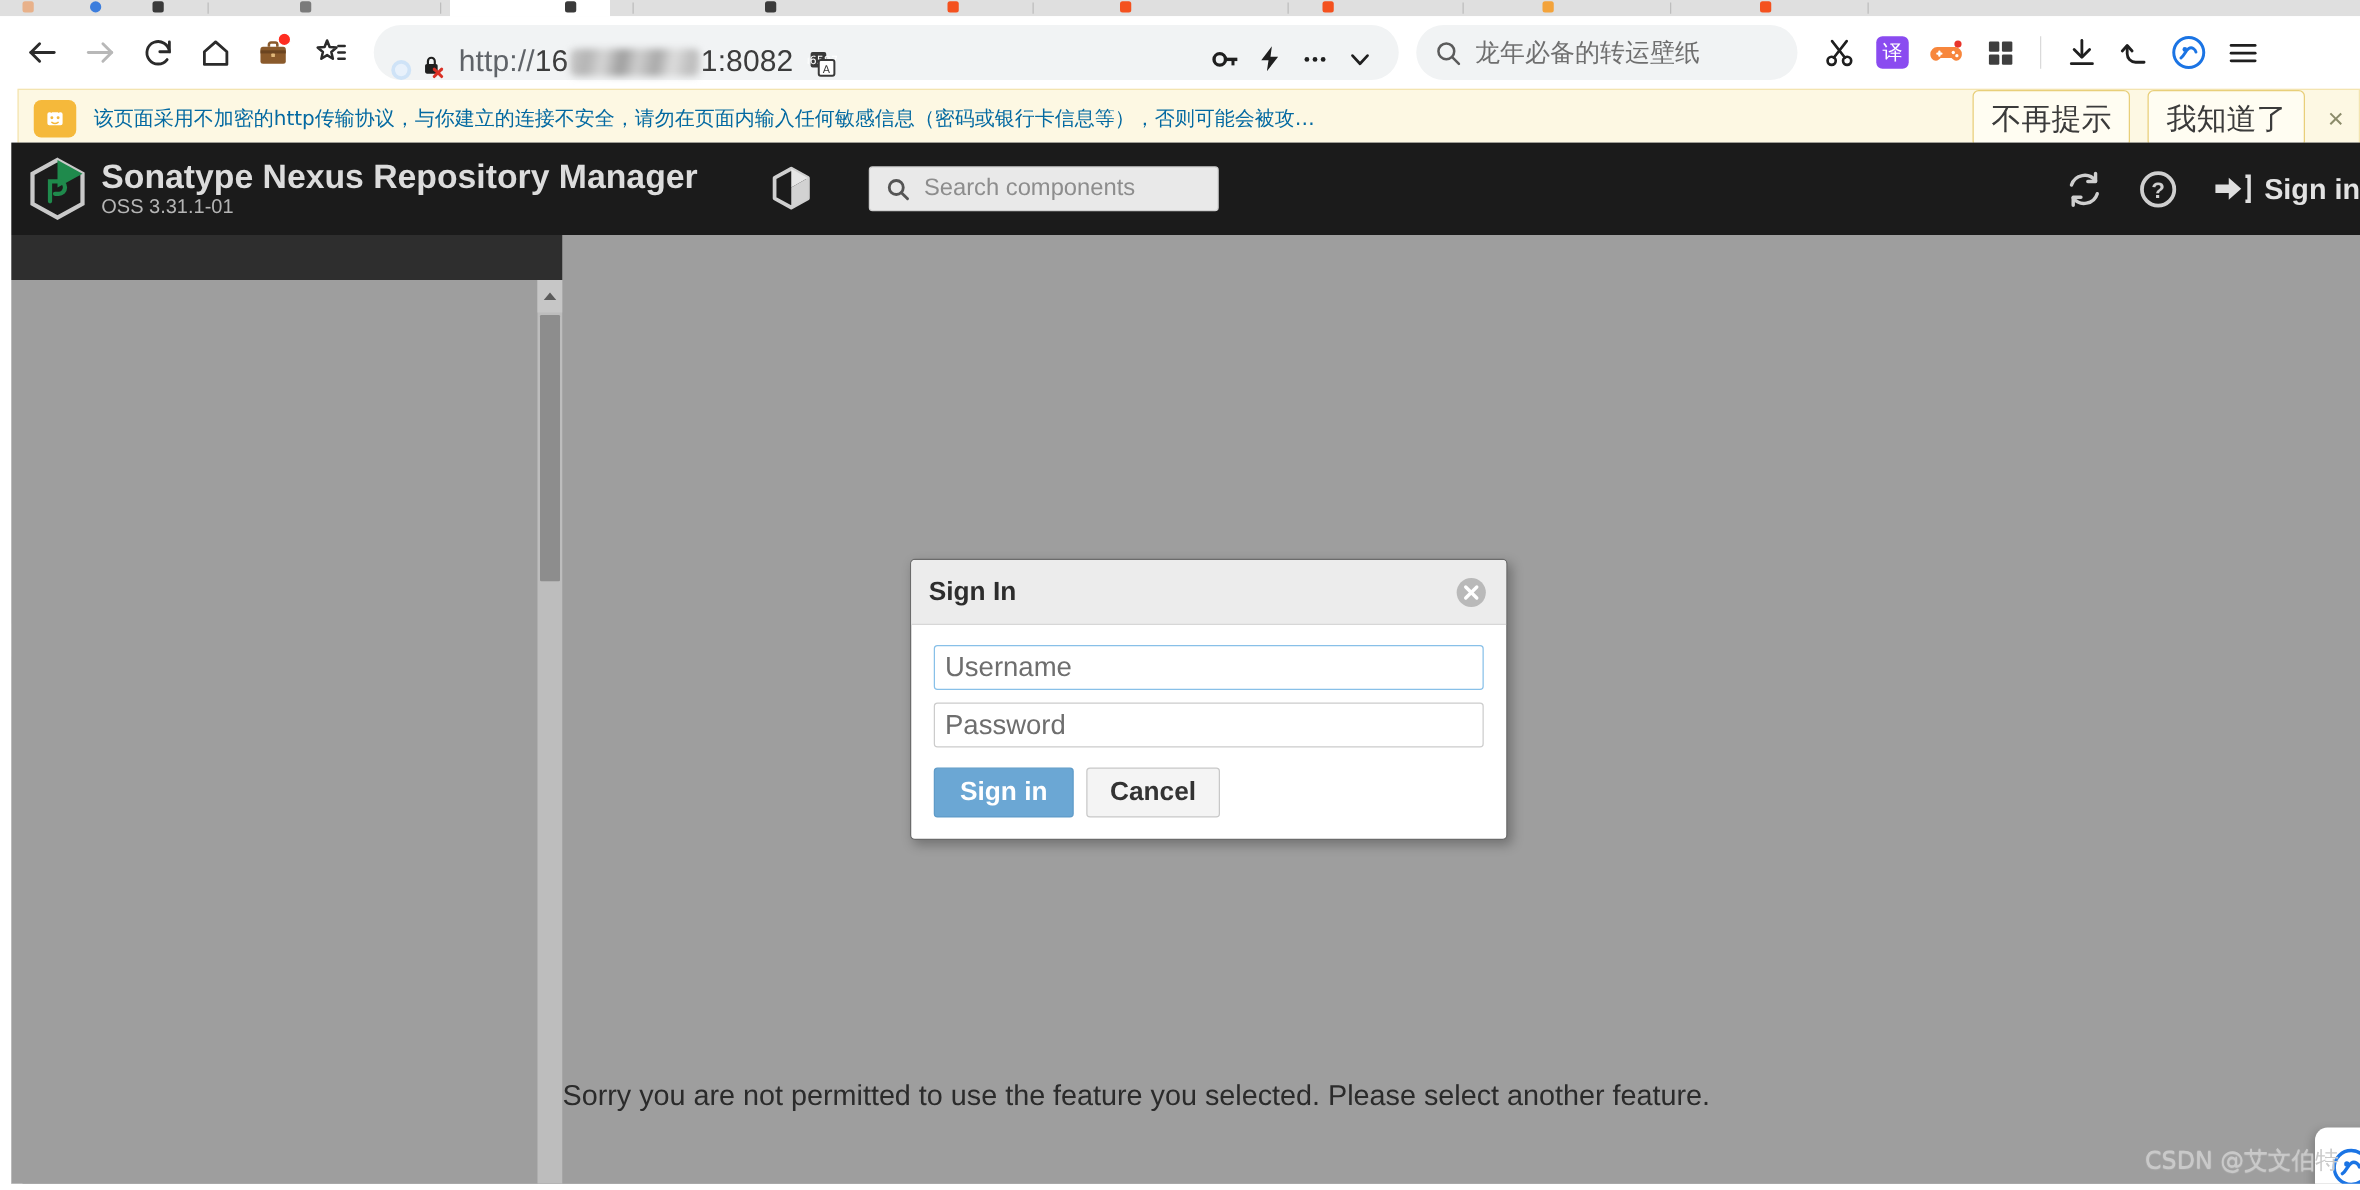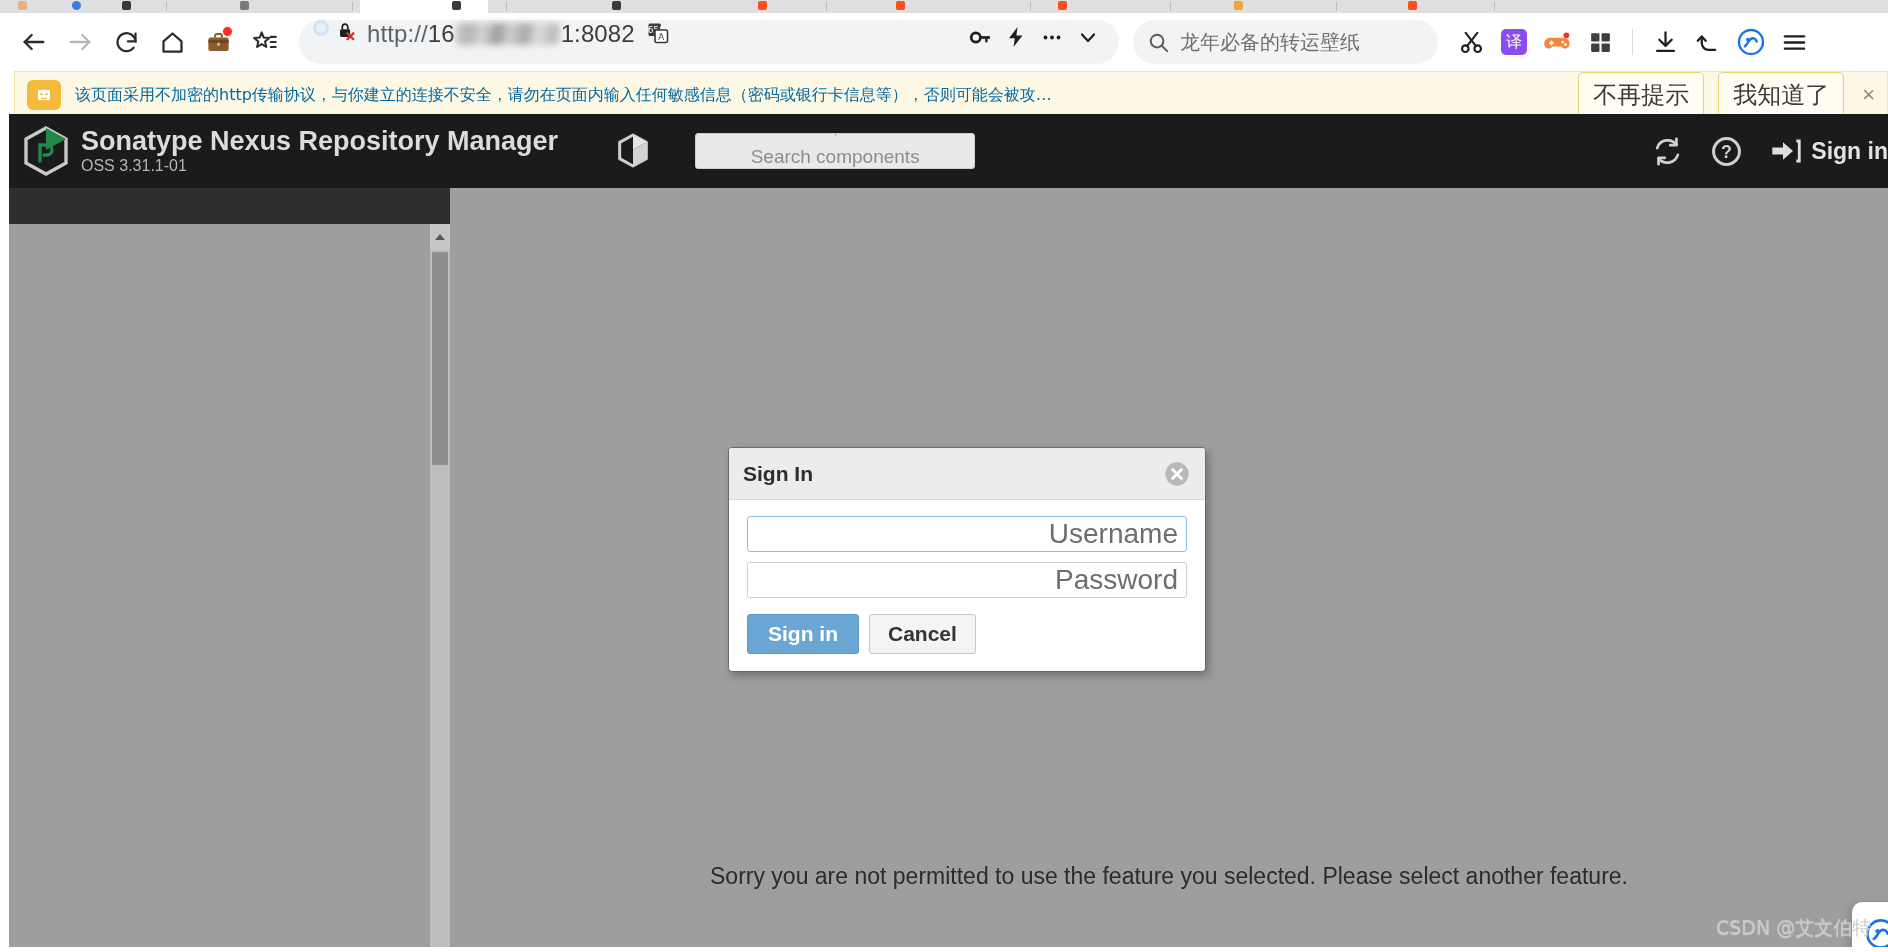--- a/index.html
+++ b/index.html
@@ -41,21 +41,21 @@
   .nav-btn.first { margin-left: 14px; }
   .badge-dot {
     position: absolute; top: 4px; right: 5px;
     width: 11px; height: 11px; border-radius: 50%;
     background: #ff2d20; border: 1.5px solid #fff;
   }
 
   .urlbar {
     flex: 0 0 auto; width: 820px; height: 44px; margin-left: 12px;
     background: #f1f3f4; border-radius: 22px;
-    display: flex; align-items: flex-start; padding: 0 14px;
+    display: flex; align-items: flex-end; padding: 0 14px;
   }
   .url-shield { width: 22px; height: 22px; margin: 0 10px 0 6px; flex: none; }
   .url-circle {
     width: 16px; height: 16px; border-radius: 50%;
     border: 3px solid #cfe3f7; background: #e8f1fb; flex: none;
   }
   .url-text {
     font-size: 24px; color: #3c3c3c; white-space: nowrap;
     letter-spacing: .1px; display: flex; align-items: center;
   }
@@ -140,21 +140,21 @@
   .nx-brand { margin-left: 10px; }
   .nx-brand .t1 {
     font-size: 27px; font-weight: bold; color: #dcdcdc; line-height: 30px;
     white-space: nowrap;
   }
   .nx-brand .t2 { font-size: 16px; color: #b5b5b5; line-height: 20px; }
   .nx-cube { margin-left: 55px; width: 40px; height: 40px; flex: none; }
   .nx-search {
     margin-left: 42px; width: 280px; height: 36px;
     background: #e9e9e9; border: 1px solid #cfcfcf; border-radius: 3px;
-    display: flex; align-items: center; gap: 10px; padding: 0 12px; flex-direction: column;
+    display: flex; align-items: center; gap: 10px; padding: 0 12px;
   }
   .nx-search .ph { font-size: 19px; color: #8d8d8d; white-space: nowrap; }
   .nx-head-right {
     margin-left: auto; display: flex; align-items: center; gap: 26px;
     padding-right: 0;
   }
   .nx-hr-ic { cursor: pointer; display: flex; align-items: center; }
   .nx-signin {
     display: flex; align-items: center; gap: 10px; cursor: pointer;
     color: #e2e2e2; font-size: 23px; font-weight: bold; white-space: nowrap;
@@ -205,45 +205,44 @@
   .nx-page-sub { font-size: 23px; color: #3a3a3a; }
 
   .nx-body { position: absolute; top: 72px; left: 0; width: 1438px; height: 687px; }
   .nx-msg-main {
     position: absolute; top: 533px; left: 0; width: 1438px;
     text-align: center; font-size: 29px; font-weight: bold; color: #1f1f1f;
     white-space: nowrap;
   }
   .nx-msg-sub {
     position: absolute; top: 603px; left: 0; width: 1438px;
-    text-align: center; font-size: 23px; color: #2b2b2b;
+    font-size: 23px; color: #2b2b2b;
   }
   .modal {
     position: absolute; top: 447px; left: 728px; width: 478px; height: 225px;
     background: #ffffff;
     border: 1px solid #6b6b6b;
     border-radius: 4px;
     box-shadow: 3px 4px 9px rgba(0,0,0,.28);
     overflow: hidden;
   }
   .modal-head {
     height: 52px; background: #ececec; border-bottom: 1px solid #d7d7d7;
     display: flex; align-items: center; padding: 0 14px;
   }
   .modal-title { font-size: 21px; font-weight: bold; color: #2d2d2d; }
   .modal-close {
     margin-left: auto; width: 28px; height: 28px; cursor: pointer;
   }
   .modal-body { padding: 16px 18px 14px 18px; }
   .fld {
-    width: 100%; height: 36px; font-size: 28px; color: #333;
+    width: 100%; height: 36px; font-size: 22px; color: #333;
     padding: 0 8px; margin-bottom: 10px; border-radius: 3px;
     font-family: "Liberation Sans", sans-serif;
     background: #fff;
-    text-align: right;
   }
   .fld.focused { border: 1px solid #88c0e8; outline: none; }
   .fld.normal { border: 1px solid #cccccc; outline: none; }
   .fld::placeholder { color: #6e6e6e; opacity: 1; }
   .modal-btns { display: flex; gap: 10px; margin-top: 6px; }
   .btn-primary {
     background: #6ba7d4; color: #fff; border: 1px solid #5f9bc8;
     border-radius: 3px; padding: 7px 20px; font-size: 21px; font-weight: bold;
     cursor: pointer; font-family: "Liberation Sans", sans-serif;
   }

